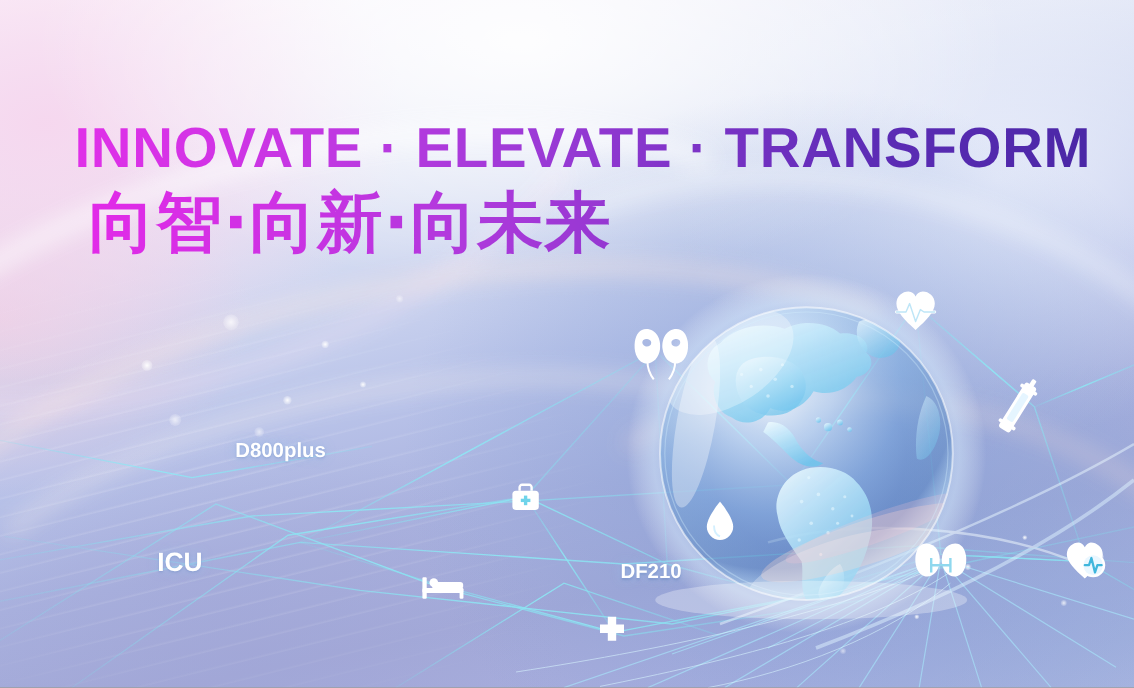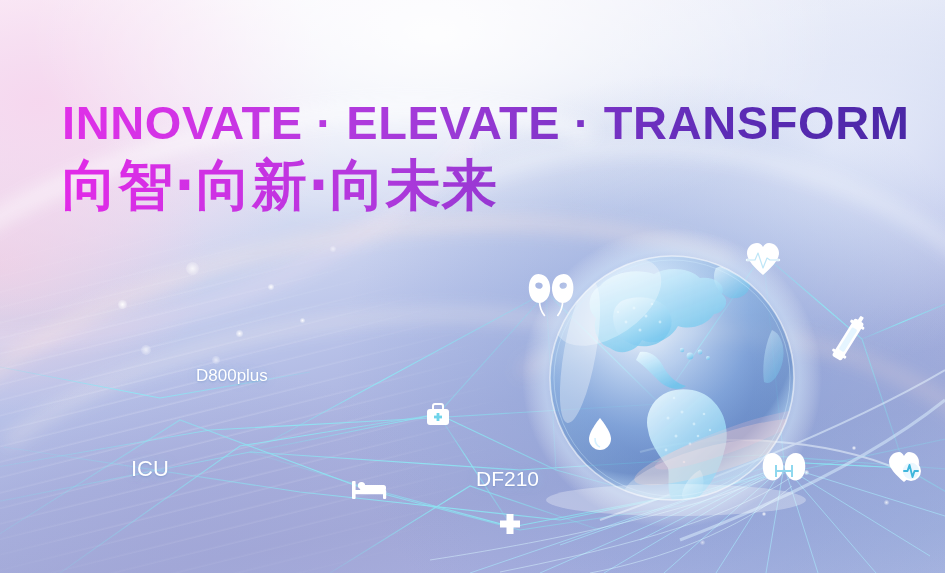--- a/index.html
+++ b/index.html
@@ -168,21 +168,21 @@
         #9b3ad6 46%,
         #7b33c6 62%,
         #5d2cb6 78%,
         #4a27a6 100%);
     -webkit-background-clip: text;
     background-clip: text;
     color: transparent;
     -webkit-text-fill-color: transparent;
   }
   .headline-cn {
-    margin: 6px 0 0 0;
+    margin: 6px 0 0 12px;
     font-size: 55px;
     font-weight: bold;
     letter-spacing: 1px;
     line-height: 1.12;
     white-space: nowrap;
     font-family: "DejaVu Sans", "Liberation Sans", sans-serif;
     background-image: linear-gradient(96deg,
         #e22ae8 0%,
         #cf31e4 18%,
         #af39dc 38%,
@@ -192,28 +192,28 @@
     -webkit-background-clip: text;
     background-clip: text;
     color: transparent;
     -webkit-text-fill-color: transparent;
   }
 
   
   .prod-label {
     position: absolute;
     z-index: 7;
-    font-weight: normal;
+    font-weight: bold;
     color: #ffffff;
     white-space: nowrap;
     text-shadow: 0 0 10px rgba(150,190,235,.85), 0 1px 2px rgba(90,120,180,.45);
   }
   .label-d800 { left: 196px; top: 366px; font-size: 17px; }
   .label-icu  { left: 131px; top: 456px; font-size: 22px; }
-  .label-df210{ left: 476px; top: 467px; font-size: 21px; }
+  .label-df210{ left: 517px; top: 467px; font-size: 17px; }
 </style>
 </head>
 <body>
 
 <div class="banner">
 
   <div class="bg-layer bg-base"></div>
   <div class="bg-layer bg-pink-left"></div>
   <div class="bg-layer bg-white-haze"></div>
   <div class="bg-layer bg-blue-pool"></div>

